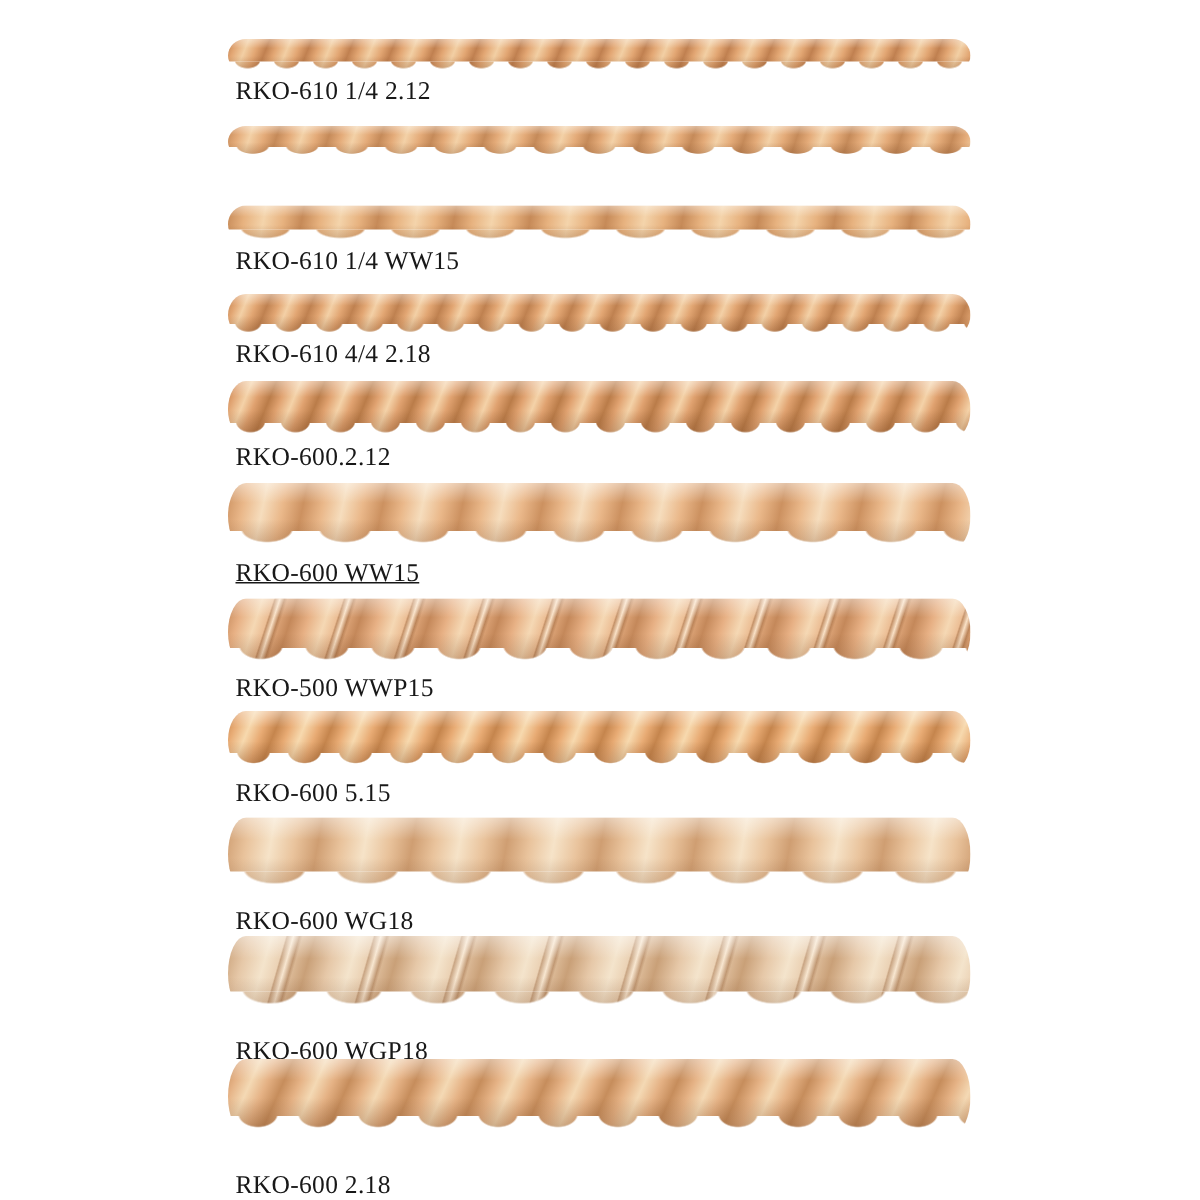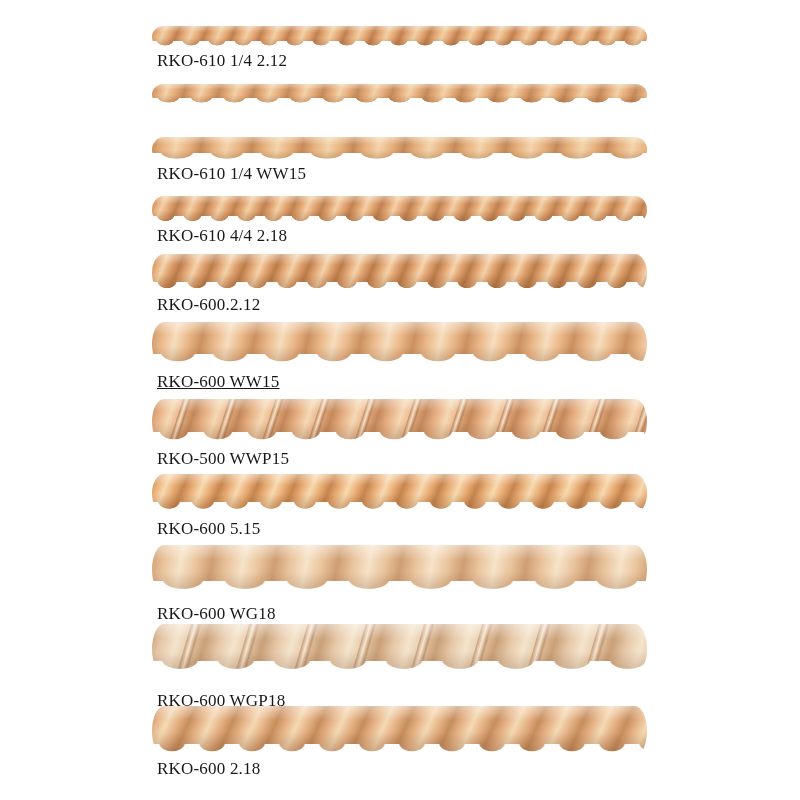--- a/index.html
+++ b/index.html
@@ -66,21 +66,21 @@
     background-image:
       linear-gradient(to bottom, rgba(255,255,255,.42) 0%, rgba(255,255,255,0) 28%, rgba(255,255,255,0) 52%, rgba(110,62,28,.24) 85%, rgba(90,50,22,.36) 100%),
       repeating-linear-gradient(114deg,#c68d5c 0px,#e5b285 10px,#f4d9b4 20px,#e5b285 30px,#c68d5c 40px);}
   
   .label{
     position:absolute;left:157px;height:19px;
     font-size:17px;line-height:19px;color:#181818;letter-spacing:.2px;white-space:nowrap;
   }
   .l1{top:51px;}  .l3{top:164px;} .l4{top:226px;} .l5{top:295px;}
   .l6{top:372px;text-decoration:underline;} .l7{top:449px;} .l8{top:519px;font-family:Liberation Serif, serif;} .l9{top:604px;}
-  .l10{top:679px;margin-top:12px;} .l11{top:759px;}
+  .l10{top:679px;margin-top:12px;} .l11{top:780px;}
 </style>
 </head>
 <body>
 
 <main class="page">
 
   <div class="rope r1"></div>
   <div class="label l1">RKO-610 1/4 2.12</div>
 
   <div class="rope r2"></div>

